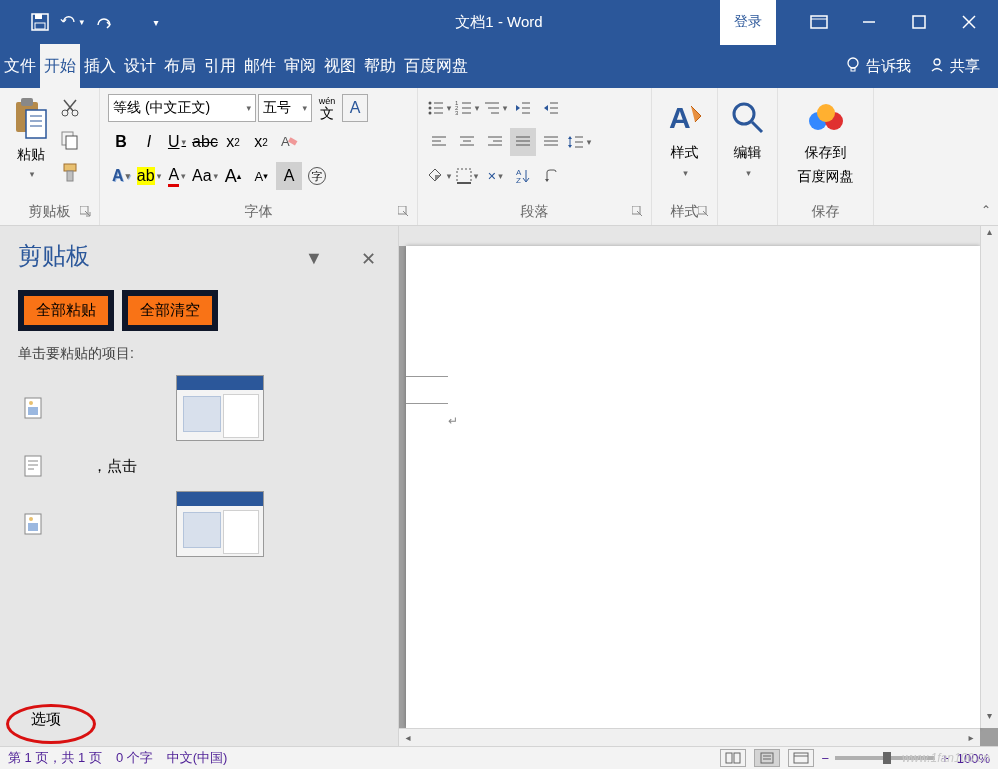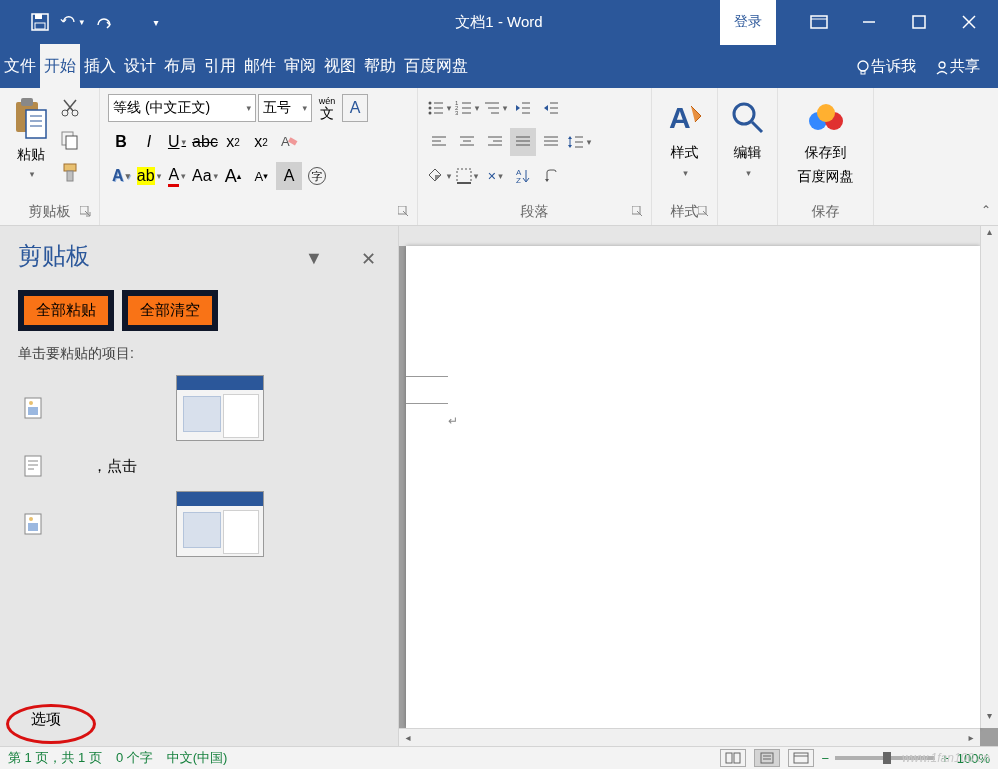--- a/index.html
+++ b/index.html
@@ -13,21 +13,21 @@
 .title-right { margin-left: auto; display: flex; align-items: center; gap: 0; }
 .login-btn { background: #fff; color: #2b579a; padding: 14px 14px; font-size: 14px; border: none; cursor: pointer; margin-right: 18px; }
 .win-btn { width: 50px; height: 44px; display: flex; align-items: center; justify-content: center; cursor: pointer; }
 
 
 .tabs { height: 44px; background: #2b579a; display: flex; align-items: stretch; color: #fff; }
 .tab { padding: 0 4px; display: flex; align-items: center; font-size: 16px; cursor: pointer; }
 .tab.active { background: #f3f3f3; color: #2b579a; }
 .tab-spacer { flex: 1; }
 .tab-right { display: flex; align-items: center; gap: 18px; padding-right: 18px; font-size: 15px; }
-.tab-right-item { display: flex; align-items: flex-end; cursor: pointer; }
+.tab-right-item { display: flex; align-items: flex-start; gap: 5px; cursor: pointer; }
 
 
 .ribbon { height: 138px; background: #f3f3f3; border-bottom: 1px solid #d4d4d4; display: flex; }
 .ribbon-group { border-right: 1px solid #e1e1e1; padding: 6px 8px 0 8px; display: flex; flex-direction: column; position: relative; }
 .group-label { position: absolute; bottom: 4px; left: 0; right: 0; text-align: center; font-size: 14px; color: #666; }
 .group-launcher { position: absolute; bottom: 6px; right: 6px; width: 13px; height: 13px; cursor: pointer; }
 
 
 .clip-body { display: flex; gap: 6px; height: 102px; }
 .paste-big { display: flex; flex-direction: column; align-items: center; gap: 5px; cursor: pointer; padding: 2px 4px; }
@@ -73,21 +73,21 @@
 .page { position:absolute; top:20px; left:7px; right:18px; bottom:18px; background:#fff; box-shadow: 0 0 4px rgba(0,0,0,0.3); }
 .cursor-mark { position:absolute; left:42px; top:168px; font-size:12px; color:#888; }
 .margin-mark { position:absolute; left:0; top:130px; width:42px; border-top:1px solid #999; border-bottom:1px solid #999; height:28px; }
 .vscroll { position:absolute; top:0; right:0; width:18px; bottom:18px; background:#f0f0f0; border-left:1px solid #d4d4d4; }
 .vscroll-up, .vscroll-down { height:18px; background:#f0f0f0; text-align:center; font-size:10px; color:#666; cursor:pointer; }
 .hscroll { position:absolute; left:0; right:18px; bottom:0; height:18px; background:#f0f0f0; border-top:1px solid #d4d4d4; display:flex; }
 .hscroll-btn { width:18px; text-align:center; font-size:10px; color:#666; cursor:pointer; line-height:18px; }
 .hscroll-track { flex:1; }
 
 
-.statusbar { height: 23px; background: #f3f3f3; border-top: 1px solid #d4d4d4; display: flex; align-items: center; padding: 0 8px; font-size: 13px; color: #15803d; }
+.statusbar { height: 23px; background: #f3f3f3; border-top: 1px solid #d4d4d4; display: flex; align-items: center; padding: 0 8px; font-size: 13px; color: #4c1d95; }
 .status-left { display: flex; gap: 14px; }
 .status-right { margin-left: auto; display: flex; align-items: center; gap: 8px; }
 .view-btn { width: 26px; height: 18px; border: 1px solid #ababab; cursor: pointer; display: flex; align-items: center; justify-content: center; font-size: 10px; }
 .view-btn.active { background: #d4d4d4; }
 .zoom-slider { display: flex; align-items: center; gap: 6px; }
 .slider-track { width: 100px; height: 4px; background: #b0b0b0; position: relative; }
 .slider-thumb { position:absolute; left:48px; top:-4px; width:8px; height:12px; background:#666; }
 .watermark { position:absolute; right:8px; bottom:4px; font-style:italic; color:#c8c8c8; font-size:12px; pointer-events:none; }
 
 .drop-arrow { font-size: 9px; color: #666; margin-left: 2px; }
@@ -267,20 +267,21 @@
           </div>
         <div class="font-btn">Aa<span class="drop-arrow">▾</span></div>
         <div class="font-btn" style="font-size:18px">A<sup style="font-size:9px">▴</sup></div>
         <div class="font-btn" style="font-size:13px">A<sup style="font-size:9px">▾</sup></div>
         <div class="font-btn" style="background:#d0d0d0;padding:0 4px">A</div>
         <div class="font-btn">
             <span style="border:1px solid #555;border-radius:50%;width:18px;height:18px;display:inline-flex;align-items:center;justify-content:center;font-size:11px">字</span>
           </div>
       </div>
     </div>
+    <div class="group-label">字体</div>
     <div class="group-launcher"><svg width="12" height="12">
           <rect x="0" y="0" width="8" height="8" fill="none" stroke="#888"></rect>
           <path d="M5 5 L10 10" stroke="#888"></path>
         </svg></div>
   </div>
 
   <div class="ribbon-group" style="width:234px">
     <div class="font-body">
       <div class="font-row">
         <div class="font-btn">

